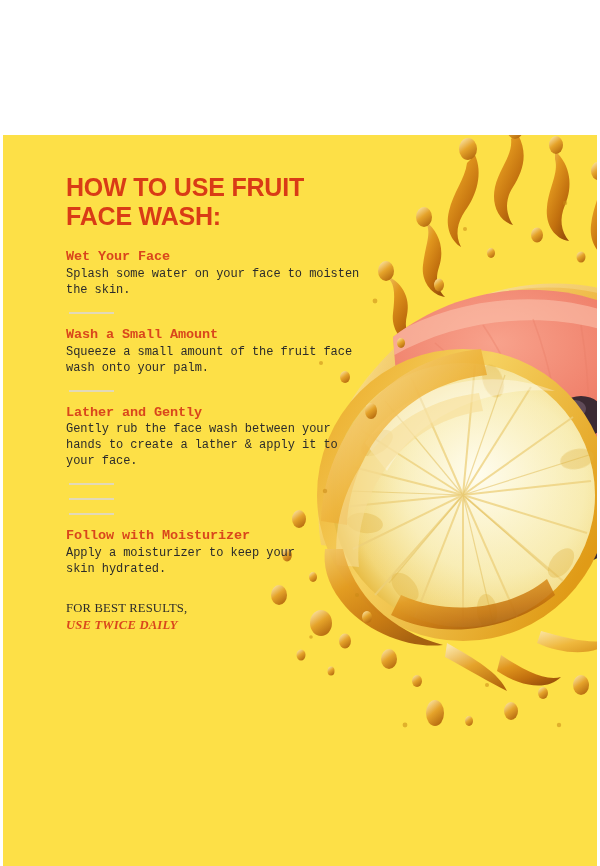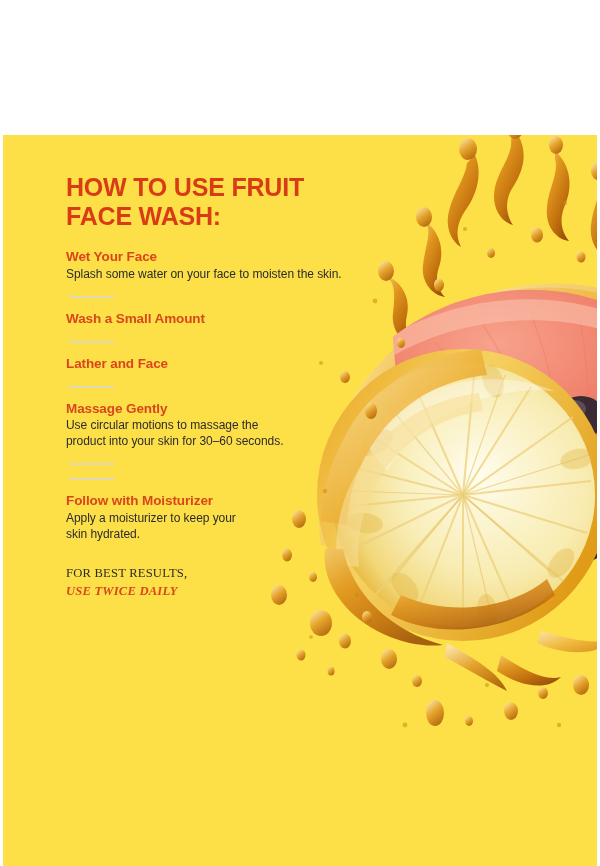--- a/index.html
+++ b/index.html
@@ -53,21 +53,21 @@
   #main-title {
     color: #d93b16;
     font-size: 25px;
     font-weight: bold;
     line-height: 1.14;
     letter-spacing: -0.2px;
     white-space: pre-line;
     margin-bottom: 19px;
   }
 
-  .step { position: relative; }
+  .step { position: relative; font-family: Liberation Mono, monospace; }
 
   .step-divider {
     width: 45px;
     height: 2px;
     background: #e2d9b8;
     margin: 13px 0 13px 3px;
   }
 
   .step-title {
     color: #d9461c;
@@ -351,33 +351,33 @@
 FACE WASH:</h1>
 
       <div class="step">
         <div class="step-title">Wet Your Face</div>
         <div class="step-body">Splash some water on your face to moisten the skin.</div>
       </div>
       <div class="step-divider"></div>
 
       <div class="step">
         <div class="step-title">Wash a Small Amount</div>
+        <div class="step-body">Squeeze a small amount of the fruit face
+wash onto your palm.</div>
       </div>
       <div class="step-divider"></div>
 
       <div class="step">
-        <div class="step-title">Lather and Face</div>
-      </div>
-      <div class="step-divider"></div>
-
-      <div class="step">
-        <div class="step-title">Massage Gently</div>
-        <div class="step-body">Use circular motions to massage the
-product into your skin for 30–60 seconds.</div>
-      </div>
+        <div class="step-title">Lather and Gently</div>
+        <div class="step-body">Gently rub the face wash between your
+hands to create a lather &amp; apply it to
+your face.</div>
+      </div>
+      <div class="step-divider"></div>
+
       <div class="step-divider"></div>
 
       <div class="step-divider"></div>
 
       <div class="step">
         <div class="step-title">Follow with Moisturizer</div>
         <div class="step-body">Apply a moisturizer to keep your
 skin hydrated.</div>
       </div>
 

